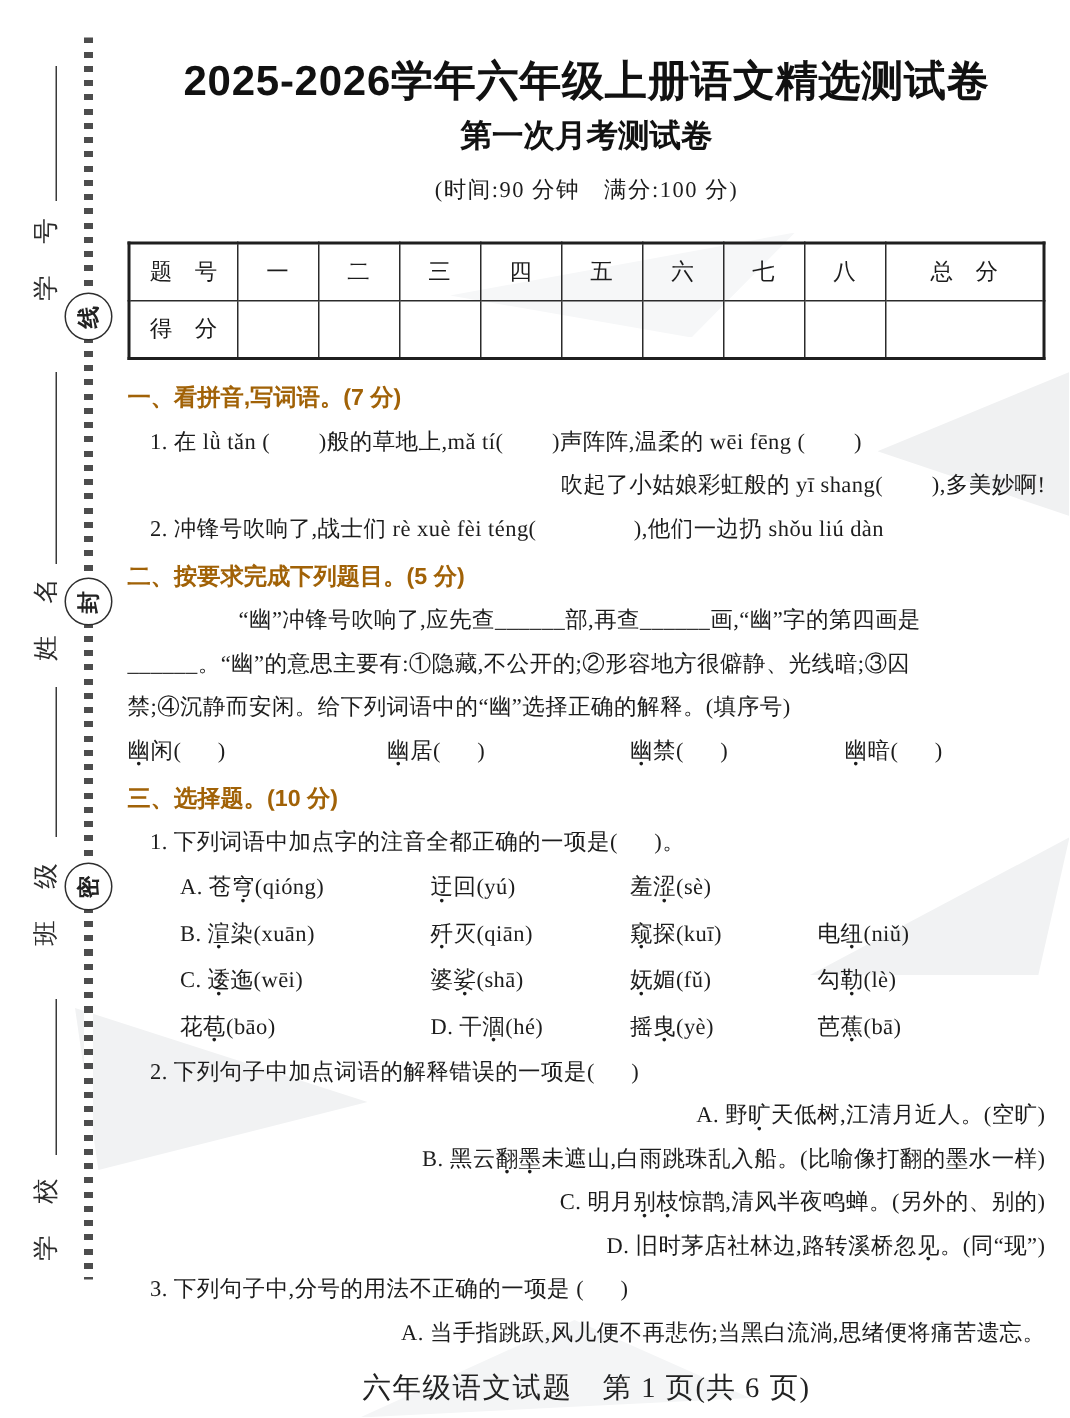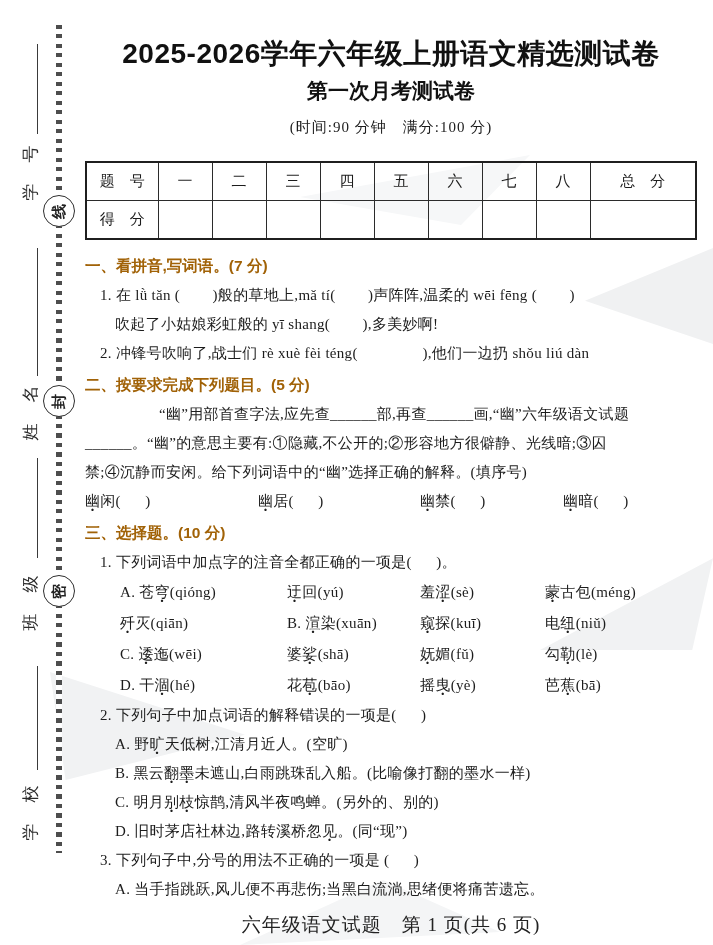--- a/index.html
+++ b/index.html
@@ -63,21 +63,21 @@
   }
   table.score{border:2px solid #1f1f1f;}
   
   .tline{font-size:15px; line-height:29px; white-space:pre-wrap; letter-spacing:0.3px;}
   .sec-head{
     font-family:"Liberation Sans","DejaVu Sans",sans-serif;
     font-weight:700; font-size:15.5px; line-height:30px; white-space:pre-wrap; color:#a16207;
     margin-top:2px;
   }
   .ind1{margin-left:15px;}
-  .ind2{margin-left:30px;}
+  .ind2{margin-left:30px;text-align:right;}
   .p-indent{text-indent:74px;}
   .optgrid{display:grid; grid-template-columns:167px 133px 125px 1fr; margin-left:35px; line-height:31px;}
   .optgrid .tline{line-height:31px;}
   .yougrid{display:grid; grid-template-columns:173px 162px 143px 1fr; line-height:30px;}
   
   .dot{position:relative;}
   .dot::after{
     content:"·"; position:absolute; left:50%; transform:translateX(-50%);
     bottom:-0.58em; font-weight:700; font-size:1em; line-height:1; color:#1c1c1c;
   }
@@ -162,54 +162,53 @@
       </tr>
     </tbody>
       </table>
 
     <div class="sec-head">一、看拼音,写词语。(7 分)</div>
     <div class="tline ind1">1. 在 lǜ tǎn (        )般的草地上,mǎ tí(        )声阵阵,温柔的 wēi fēng (        )</div>
     <div class="tline ind2">吹起了小姑娘彩虹般的 yī shang(        ),多美妙啊!</div>
     <div class="tline ind1">2. 冲锋号吹响了,战士们 rè xuè fèi téng(                ),他们一边扔 shǒu liú dàn</div>
 
     <div class="sec-head">二、按要求完成下列题目。(5 分)</div>
-    <div class="tline p-indent">“幽”用部首查字法,应先查______部,再查______画,“幽”六年级语文试题</div>
+    <div class="tline p-indent">“幽”冲锋号吹响了,应先查______部,再查______画,“幽”字的第四画是</div>
     <div class="tline">______。“幽”的意思主要有:①隐藏,不公开的;②形容地方很僻静、光线暗;③囚</div>
     <div class="tline">禁;④沉静而安闲。给下列词语中的“幽”选择正确的解释。(填序号)</div>
     <div class="yougrid">
       <span class="tline"><span class="dot">幽</span>闲(      )</span>
       <span class="tline"><span class="dot">幽</span>居(      )</span>
       <span class="tline"><span class="dot">幽</span>禁(      )</span>
       <span class="tline"><span class="dot">幽</span>暗(      )</span>
     </div>
 
     <div class="sec-head">三、选择题。(10 分)</div>
 
     <div class="tline ind1">1. 下列词语中加点字的注音全都正确的一项是(      )。</div>
     <div class="optgrid">
       <span class="tline">A. 苍<span class="dot">穹</span>(qióng)</span>
       <span class="tline"><span class="dot">迂</span>回(yú)</span>
       <span class="tline">羞<span class="dot">涩</span>(sè)</span>
-      <span class="tline"><span class="dot">蒙</span>古包(méng)</span>
-    </div>
-    <div class="optgrid">
+    </div>
+    <div class="optgrid">
+      <span class="tline">B. <span class="dot">渲</span>染(xuān)</span>
       <span class="tline"><span class="dot">歼</span>灭(qiān)</span>
-      <span class="tline">B. <span class="dot">渲</span>染(xuān)</span>
       <span class="tline"><span class="dot">窥</span>探(kuī)</span>
       <span class="tline">电<span class="dot">纽</span>(niǔ)</span>
     </div>
     <div class="optgrid">
       <span class="tline">C. <span class="dot">逶</span>迤(wēi)</span>
       <span class="tline">婆<span class="dot">娑</span>(shā)</span>
       <span class="tline"><span class="dot">妩</span>媚(fǔ)</span>
       <span class="tline">勾<span class="dot">勒</span>(lè)</span>
     </div>
     <div class="optgrid">
+      <span class="tline">花<span class="dot">苞</span>(bāo)</span>
       <span class="tline">D. 干<span class="dot">涸</span>(hé)</span>
-      <span class="tline">花<span class="dot">苞</span>(bāo)</span>
       <span class="tline">摇<span class="dot">曳</span>(yè)</span>
       <span class="tline">芭<span class="dot">蕉</span>(bā)</span>
     </div>
 
     <div class="tline ind1">2. 下列句子中加点词语的解释错误的一项是(      )</div>
     <div class="tline ind2">A. 野<span class="dot">旷</span>天低树,江清月近人。(空旷)</div>
     <div class="tline ind2">B. 黑云<span class="dot">翻</span><span class="dot">墨</span>未遮山,白雨跳珠乱入船。(比喻像打翻的墨水一样)</div>
     <div class="tline ind2">C. 明月<span class="dot">别</span><span class="dot">枝</span>惊鹊,清风半夜鸣蝉。(另外的、别的)</div>
     <div class="tline ind2">D. 旧时茅店社林边,路转溪桥忽<span class="dot">见</span>。(同“现”)</div>
 

